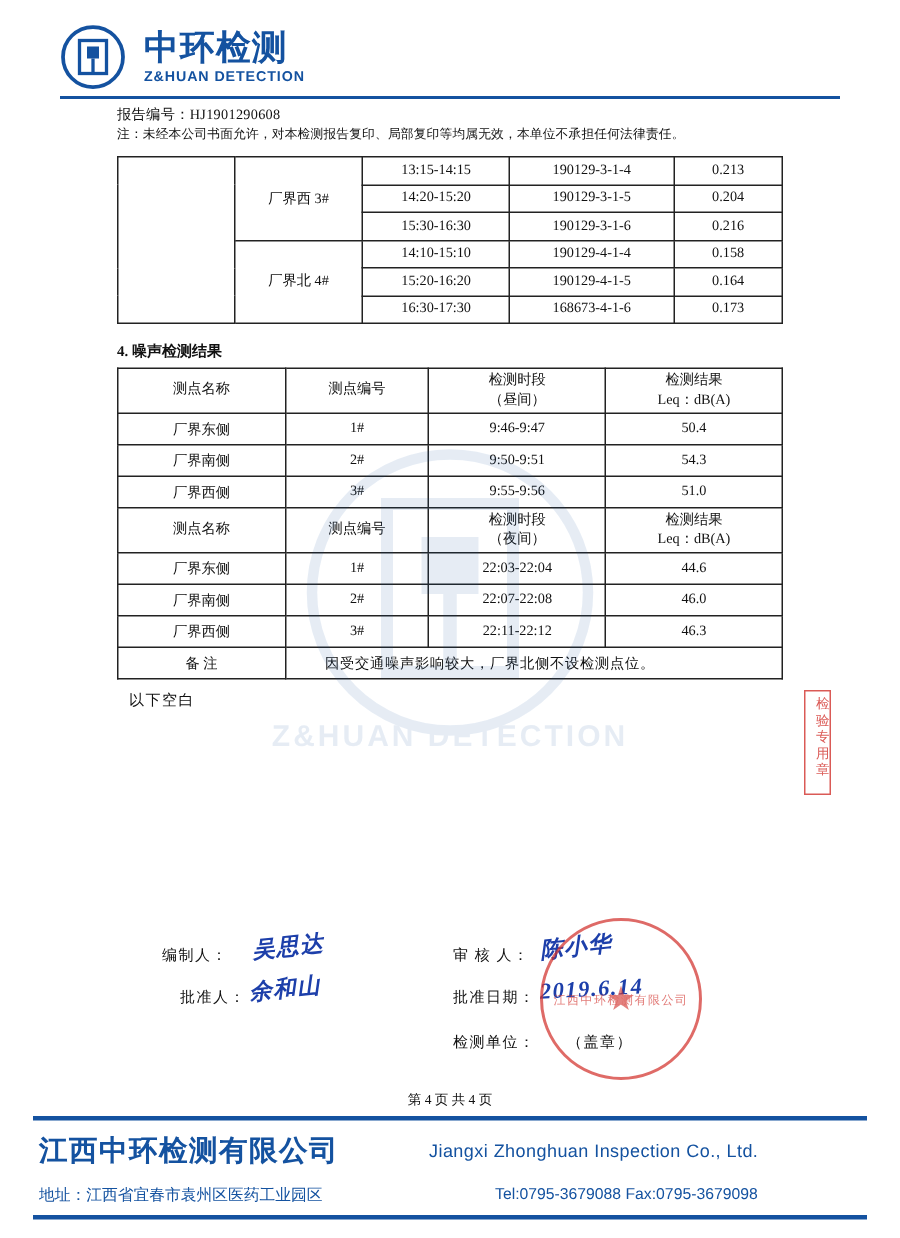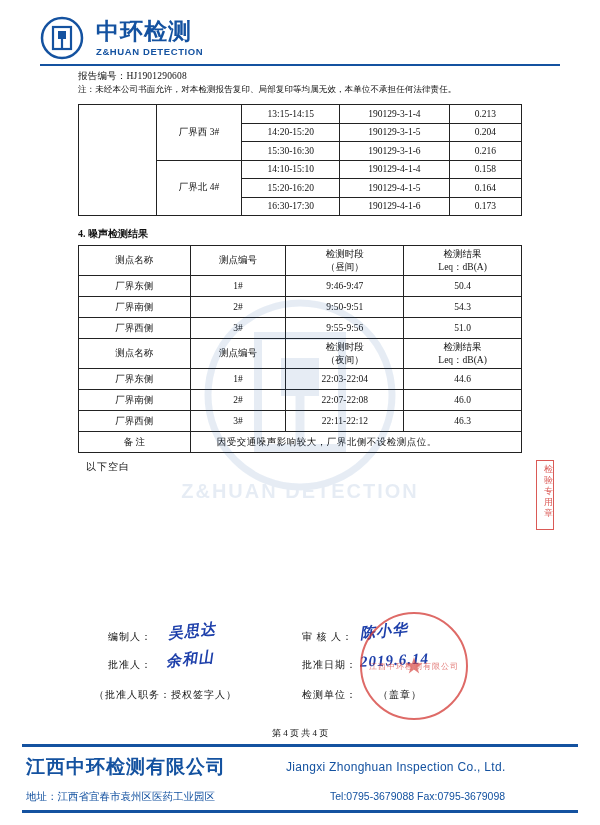--- a/index.html
+++ b/index.html
@@ -156,21 +156,21 @@
   }
 
   
   .sig {
     position: absolute;
     font-size: 10px;
     color: #111;
     letter-spacing: 1px;
   }
   .sig-compiler   { left: 108px; top: 630px; }
-  .sig-approver   { left: 108px; top: 658px; }
+  .sig-approver   { left: 120px; top: 658px; }
   .sig-role       { left: 94px;  top: 688px; }
   .sig-reviewer   { left: 302px; top: 630px; }
   .sig-apprdate   { left: 302px; top: 658px; }
   .sig-unit       { left: 302px; top: 688px; }
 
   .hand {
     position: absolute;
     font-family: "Liberation Serif", serif;
     color: #1d3faa;
     font-size: 15px;
@@ -372,21 +372,21 @@
         <td class="col-code">190129-4-1-4</td>
         <td class="col-result">0.158</td>
       </tr>
       <tr>
         <td class="col-time">15:20-16:20</td>
         <td class="col-code">190129-4-1-5</td>
         <td class="col-result">0.164</td>
       </tr>
       <tr>
         <td class="col-time">16:30-17:30</td>
-        <td class="col-code">190129-4-1-6</td>
+        <td class="col-code">168673-4-1-6</td>
         <td class="col-result">0.173</td>
       </tr>
     </tbody>
   </table>
 
   <div class="sec-title">4. 噪声检测结果</div>
 
   <table class="table-noise">
     <tbody>
       <tr>
@@ -469,21 +469,20 @@
   </div>
 
   <div class="side-stamp">检验专用章</div>
 
   <div class="sig sig-compiler">编制人：</div>
   <div class="hand hand-1">吴思达</div>
 
   <div class="sig sig-approver">批准人：</div>
   <div class="hand hand-2">余和山</div>
 
-  <div class="sig sig-role">（批准人职务：授权签字人）</div>
 
   <div class="sig sig-reviewer">审 核 人：</div>
   <div class="hand hand-3">陈小华</div>
 
   <div class="sig sig-apprdate">批准日期：</div>
   <div class="hand hand-4">2019.6.14</div>
 
   <div class="sig sig-unit">检测单位：</div>
   <div class="sig" style="left:378px; top:688px;">（盖章）</div>
 

